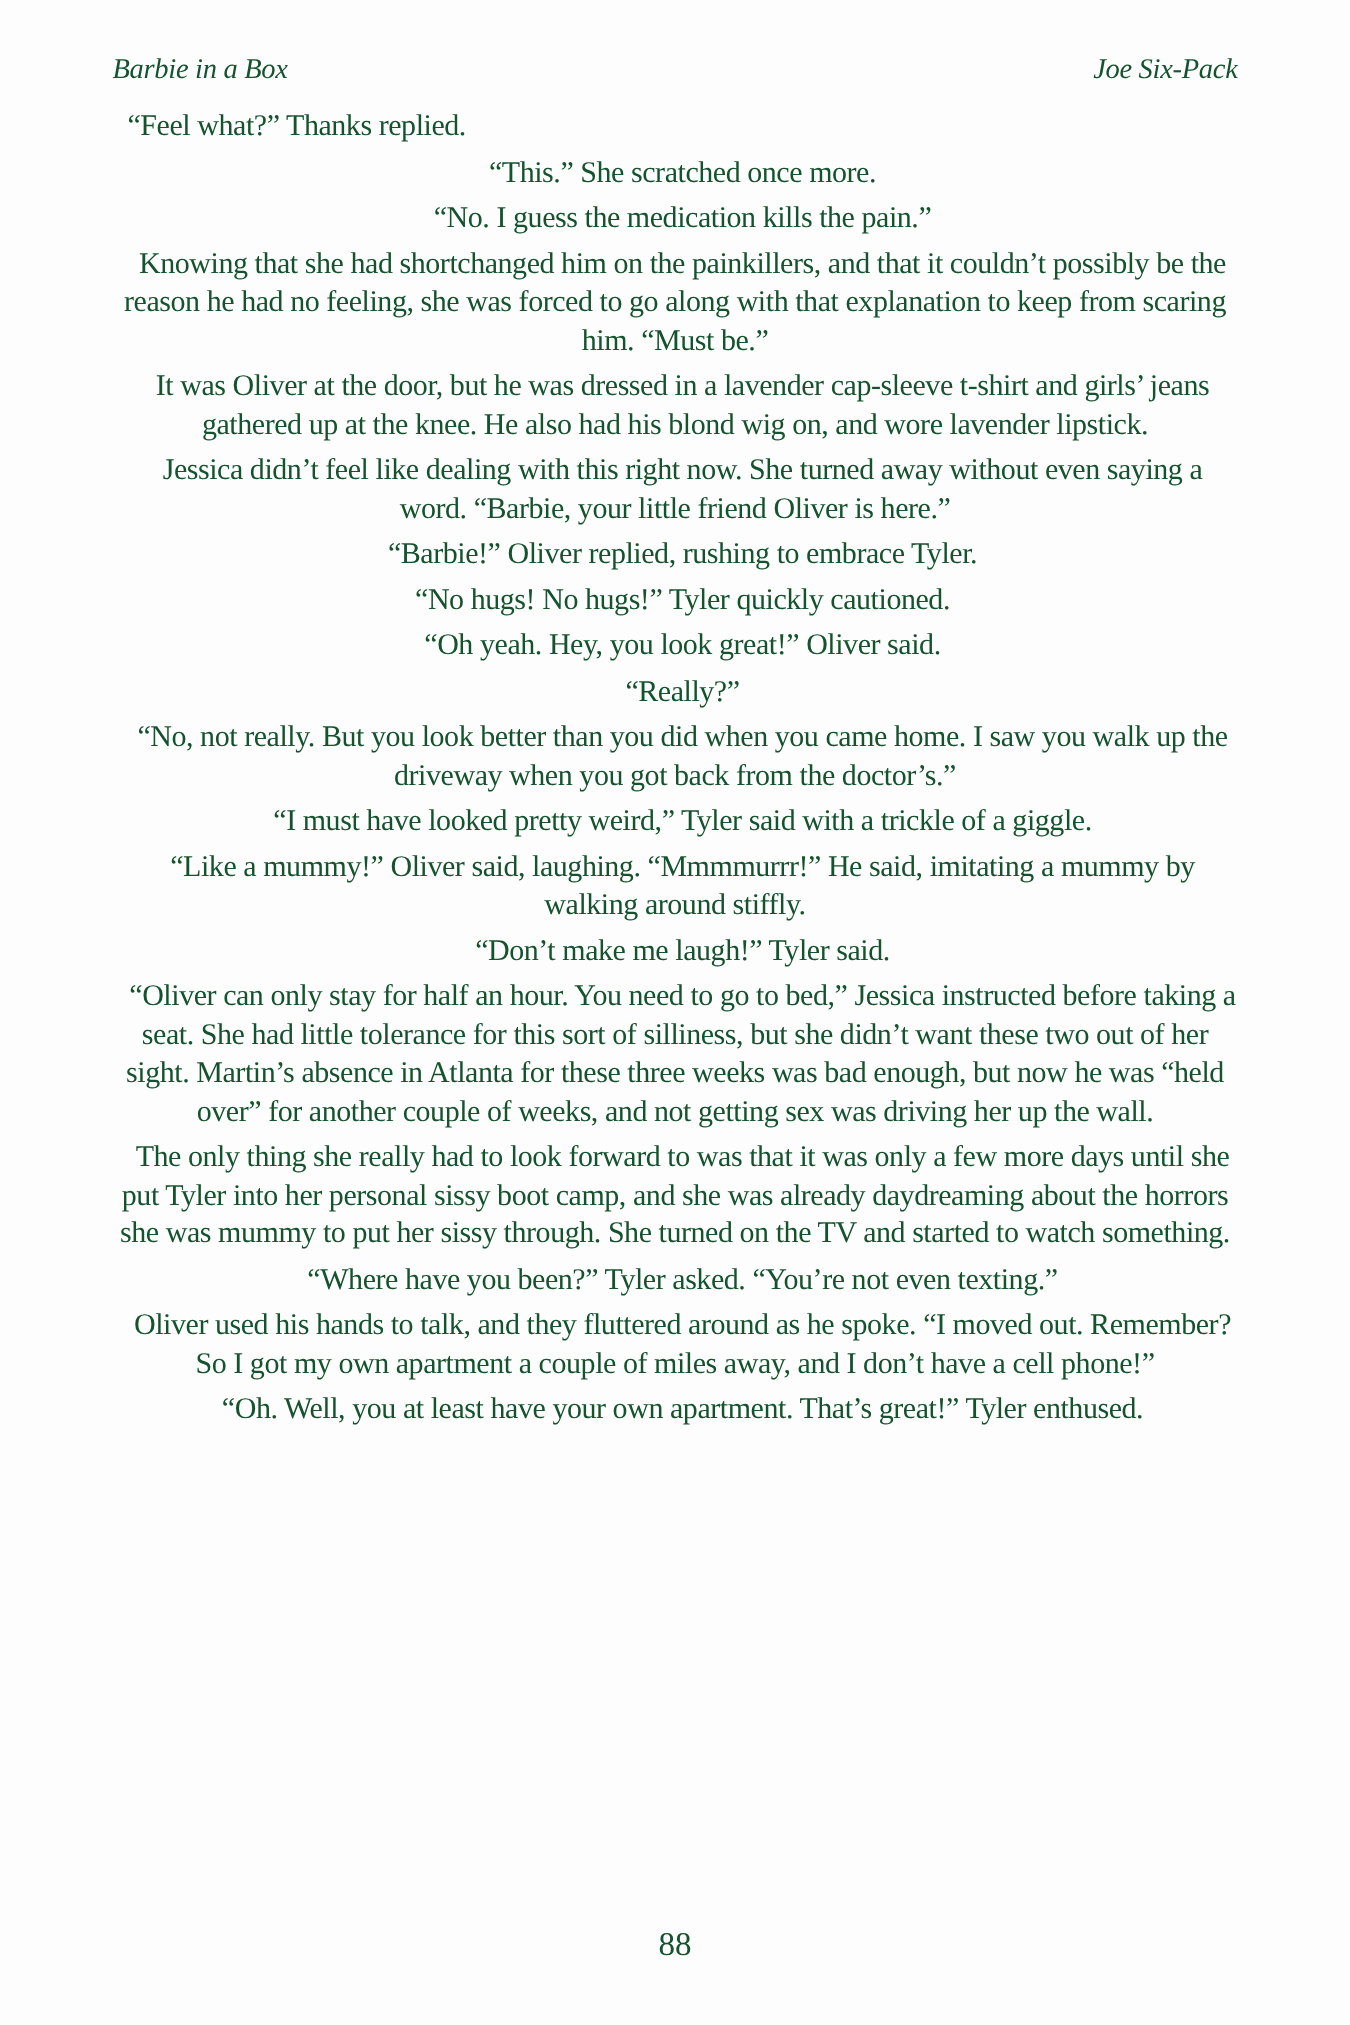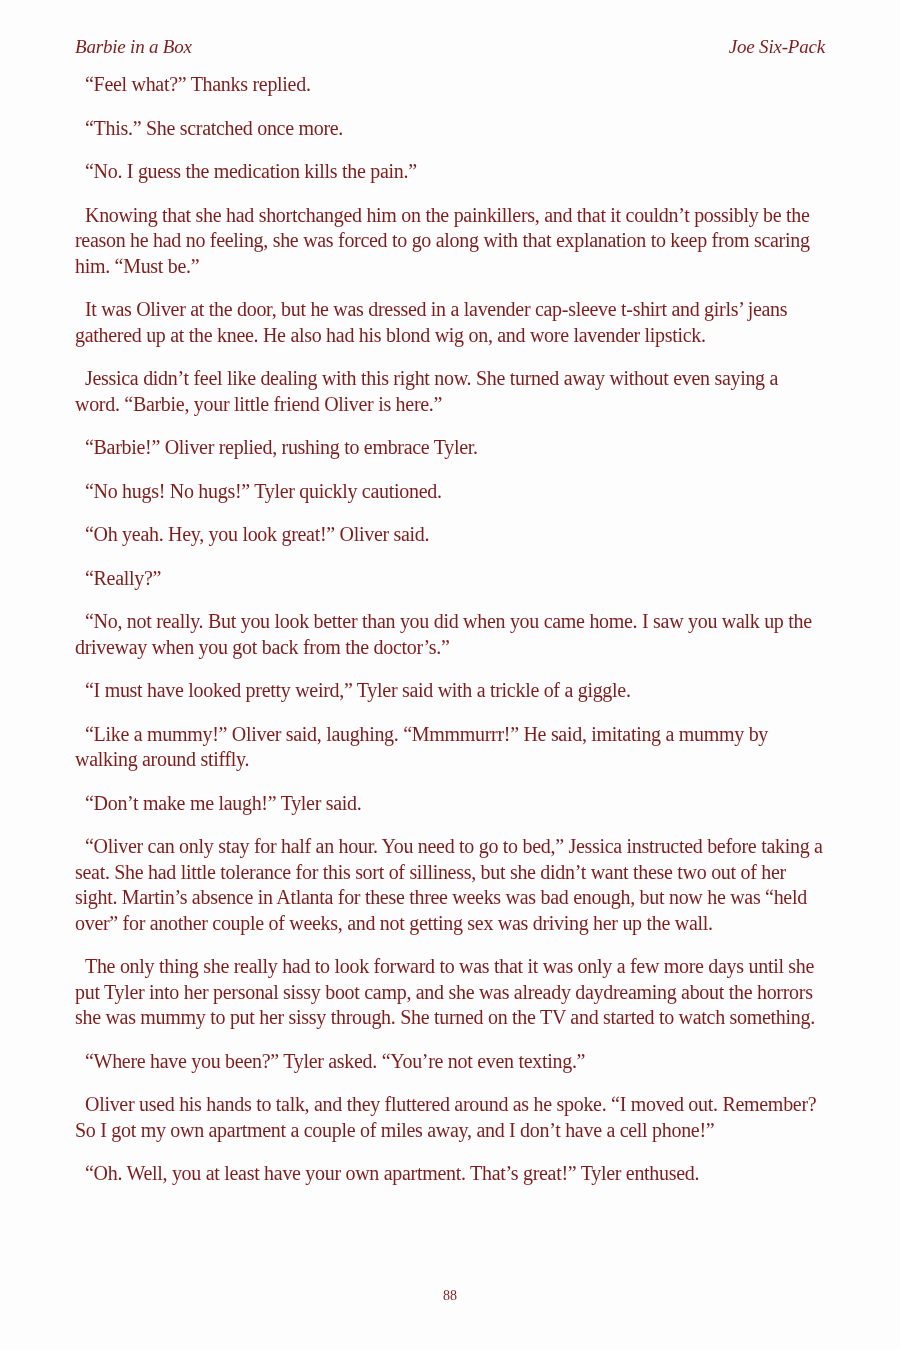--- a/index.html
+++ b/index.html
@@ -6,21 +6,21 @@
     margin: 0;
     padding: 0;
     background: #ffffff;
   }
   .page {
     position: relative;
     width: 900px;
     height: 1350px;
     box-sizing: border-box;
     background: #fdfdfd;
-    color: #7f1d1d;
+    color: #14532d;
     font-family: "Liberation Serif", serif;
     padding: 36px 75px 0 75px;
     overflow: hidden;
   }
   .running-head {
     display: flex;
     justify-content: space-between;
     align-items: baseline;
     font-style: italic;
     font-size: 19px;
@@ -32,29 +32,30 @@
   }
   .body-text p {
     margin: 0;
     font-size: 20px;
     line-height: 25.5px;
     letter-spacing: -0.3px;
     text-indent: 10px;
     text-align: left;
   }
   .body-text p + p {
-    margin-top: 18px;
+    margin-top: 5px;
+    text-align: center;
   }
   .page-footer {
     position: absolute;
     left: 0;
     right: 0;
     bottom: 44px;
     text-align: center;
-    font-size: 14px;
+    font-size: 22px;
     line-height: 20px;
   }
 </style>
 </head>
 <body>
 
 <div class="page">
 
   <div class="running-head">
     <span>Barbie in a Box</span>

